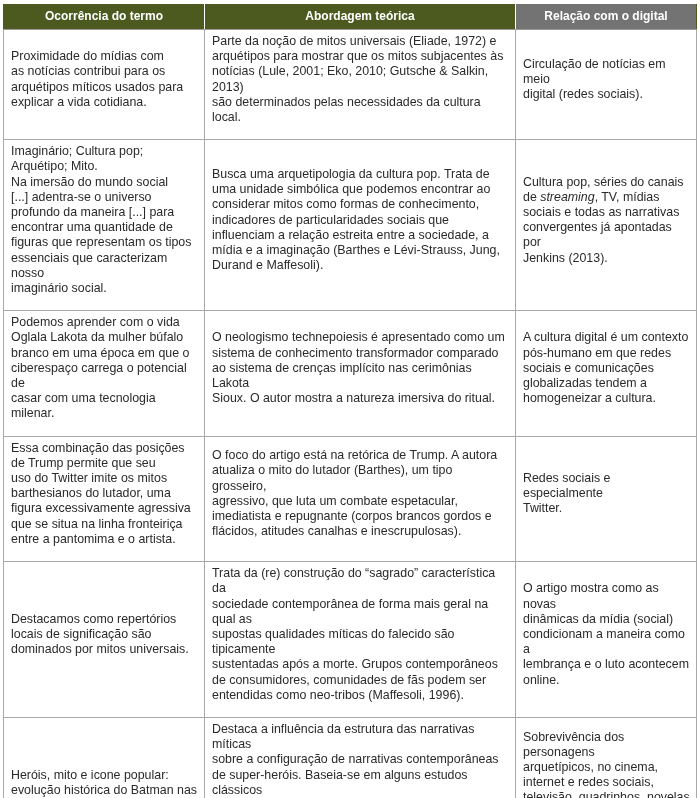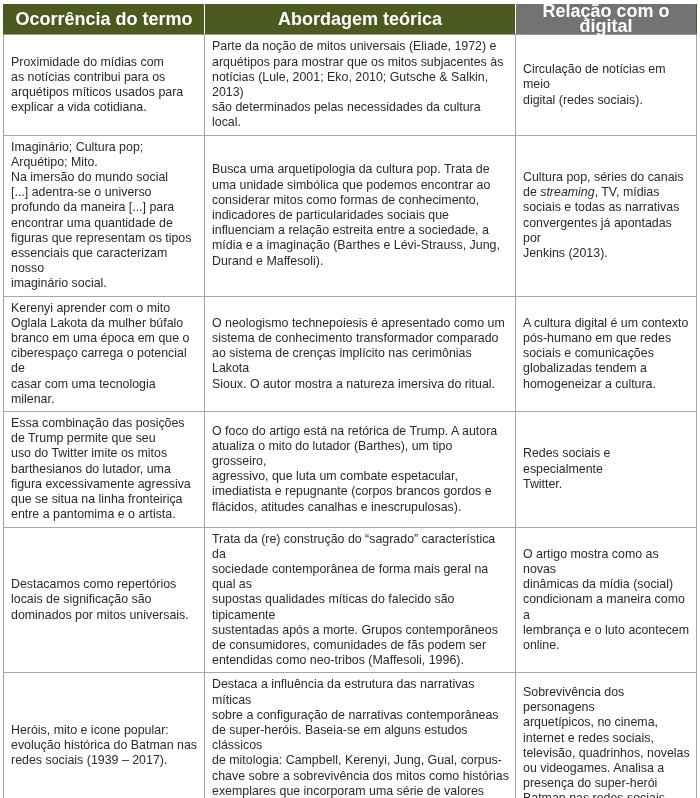--- a/index.html
+++ b/index.html
@@ -13,33 +13,33 @@
     line-height: 15.2px;
     color: #2a2a2a;
   }
   .tbl col.c1 { width: 201px; }
   .tbl col.c2 { width: 311px; }
   .tbl col.c3 { width: 181px; }
   .tbl th {
     background: #4d5a1f;
     color: #ffffff;
     font-weight: bold;
-    font-size: 18px;
+    font-size: 12px;
     text-align: center;
     height: 25px;
     padding: 0 6px;
     border-left: 1px solid #ffffff;
     border-right: 1px solid #ffffff;
     border-bottom: 1px solid #9a9a9a;
   }
   .tbl th:first-child { border-left: 1px solid #4d5a1f; }
   .tbl th:last-child { border-right: 1px solid #4d5a1f; }
   .tbl td {
     border: 1px solid #a8a8a8;
-    padding: 4px 6px 4px 7px;
+    padding: 4px 6px 14px 7px;
     vertical-align: middle;
     white-space: pre-line;
   }
   .tbl tr.r1 td { height: 84px; }
   .tbl tr.r2 td { height: 128px; }
   .tbl tr.r3 td { height: 88px; }
   .tbl tr.r4 td { height: 100px; }
   .tbl tr.r5 td { height: 92px; }
   .tbl tr.r6 td { height: 112px; }
   em { font-style: italic; }
@@ -90,21 +90,21 @@
 influenciam a relação estreita entre a sociedade, a
 mídia e a imaginação (Barthes e Lévi-Strauss, Jung,
 Durand e Maffesoli).</td>
       <td><span>Cultura pop, séries do canais
 de </span><em>streaming</em><span>, TV, mídias
 sociais e todas as narrativas
 convergentes já apontadas por
 Jenkins (2013).</span></td>
     </tr>
     <tr class="r3">
-      <td>Kerenyi aprender com o mito
+      <td>Podemos aprender com o vida
 Oglala Lakota da mulher búfalo
 branco em uma época em que o
 ciberespaço carrega o potencial de
 casar com uma tecnologia milenar.</td>
       <td>O neologismo technepoiesis é apresentado como um
 sistema de conhecimento transformador comparado
 ao sistema de crenças implícito nas cerimônias Lakota
 Sioux. O autor mostra a natureza imersiva do ritual.</td>
       <td>A cultura digital é um contexto
 pós-humano em que redes

